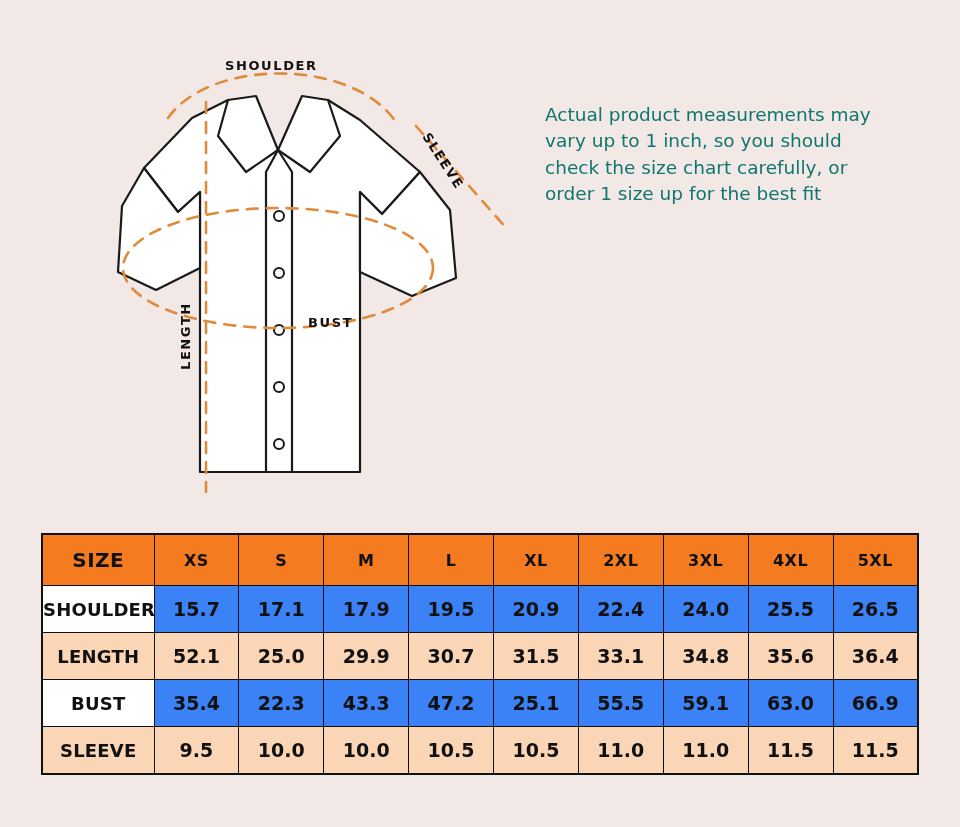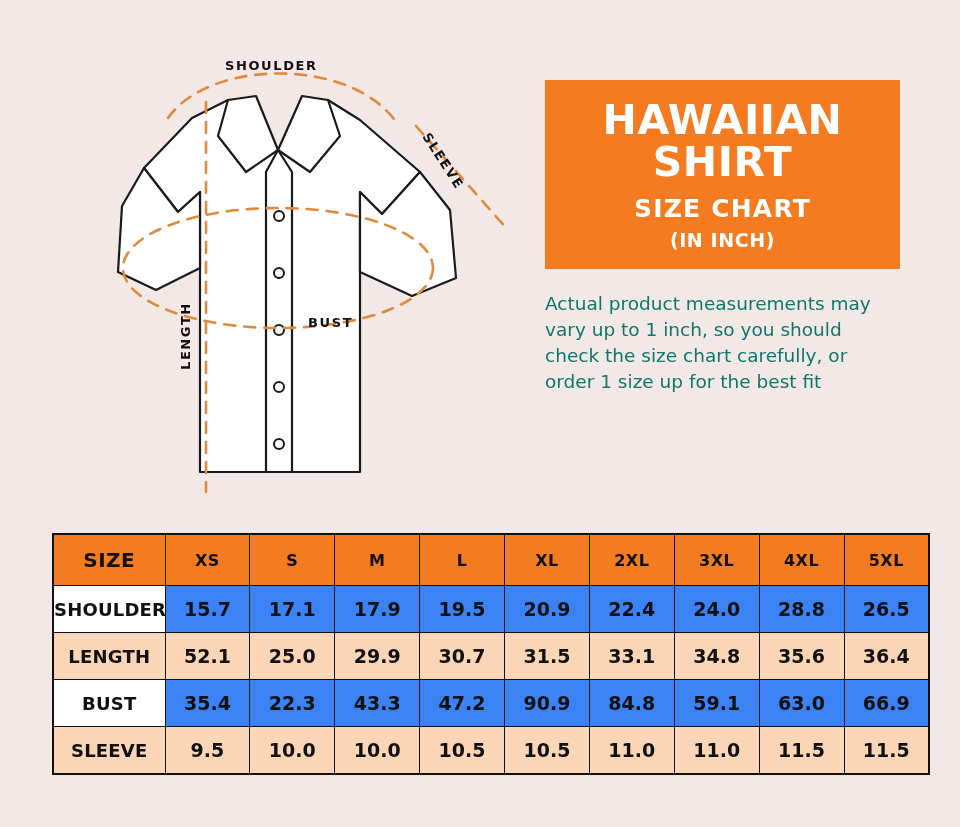--- a/index.html
+++ b/index.html
@@ -93,21 +93,20 @@
     line-height: 1.42;
     font-family: "DejaVu Sans", sans-serif;
   }
 
   
   .table-wrap {
     position: absolute;
     left: 41px;
     top: 533px;
     width: 868px;
-    margin-left: 11px;
   }
   table.size-chart {
     border-collapse: collapse;
     width: 878px;
     table-layout: fixed;
     border: 2px solid #111;
   }
   table.size-chart th,
   table.size-chart td {
     border: 1.5px solid #111;
@@ -176,26 +175,20 @@
         <path d="M146 62 L146 452"></path>
       </g>
     </svg>
     <div class="lbl lbl-shoulder">SHOULDER</div>
     <div class="lbl lbl-sleeve">SLEEVE</div>
     <div class="lbl lbl-bust">BUST</div>
     <div class="lbl lbl-length">LENGTH</div>
   </div>
 
   <div class="panel">
-    <div class="title-box">
-      <div class="title-main">HAWAIIAN</div>
-      <div class="title-main">SHIRT</div>
-      <div class="title-sub">SIZE CHART</div>
-      <div class="title-unit">(IN INCH)</div>
-    </div>
     <div class="note">Actual product measurements may vary up to 1 inch, so you should check the size chart carefully, or order 1 size up for the best fit</div>
   </div>
 
   <div class="table-wrap">
     <table class="size-chart">
       <colgroup>
         <col class="c0">
           <col>
           <col>
           <col>
@@ -223,43 +216,43 @@
       <tbody>
         <tr class="row-odd">
           <td class="rowhead">SHOULDER</td>
           <td>15.7</td>
           <td>17.1</td>
           <td>17.9</td>
           <td>19.5</td>
           <td>20.9</td>
           <td>22.4</td>
           <td>24.0</td>
-          <td>28.8</td>
+          <td>25.5</td>
           <td>26.5</td>
         </tr>
         <tr class="row-even">
           <td class="rowhead">LENGTH</td>
           <td>52.1</td>
           <td>25.0</td>
           <td>29.9</td>
           <td>30.7</td>
           <td>31.5</td>
           <td>33.1</td>
           <td>34.8</td>
           <td>35.6</td>
           <td>36.4</td>
         </tr>
         <tr class="row-odd">
           <td class="rowhead">BUST</td>
           <td>35.4</td>
           <td>22.3</td>
           <td>43.3</td>
           <td>47.2</td>
-          <td>90.9</td>
-          <td>84.8</td>
+          <td>25.1</td>
+          <td>55.5</td>
           <td>59.1</td>
           <td>63.0</td>
           <td>66.9</td>
         </tr>
         <tr class="row-even">
           <td class="rowhead">SLEEVE</td>
           <td>9.5</td>
           <td>10.0</td>
           <td>10.0</td>
           <td>10.5</td>

